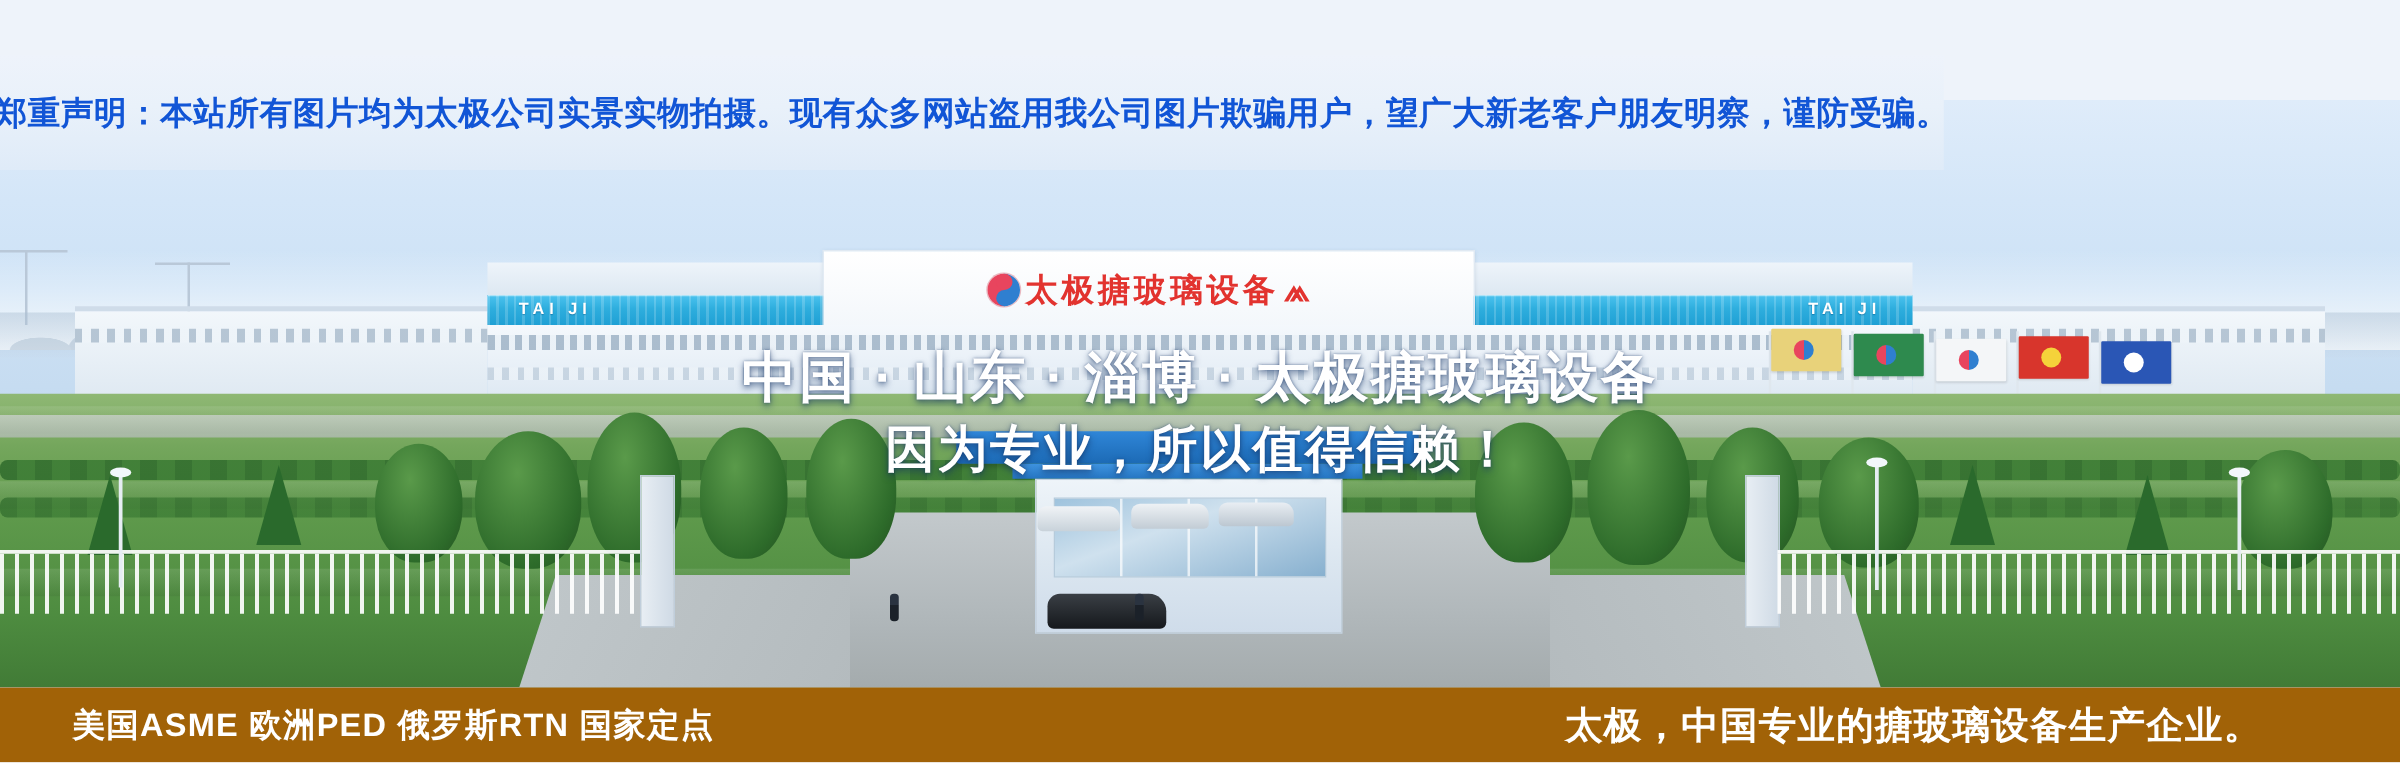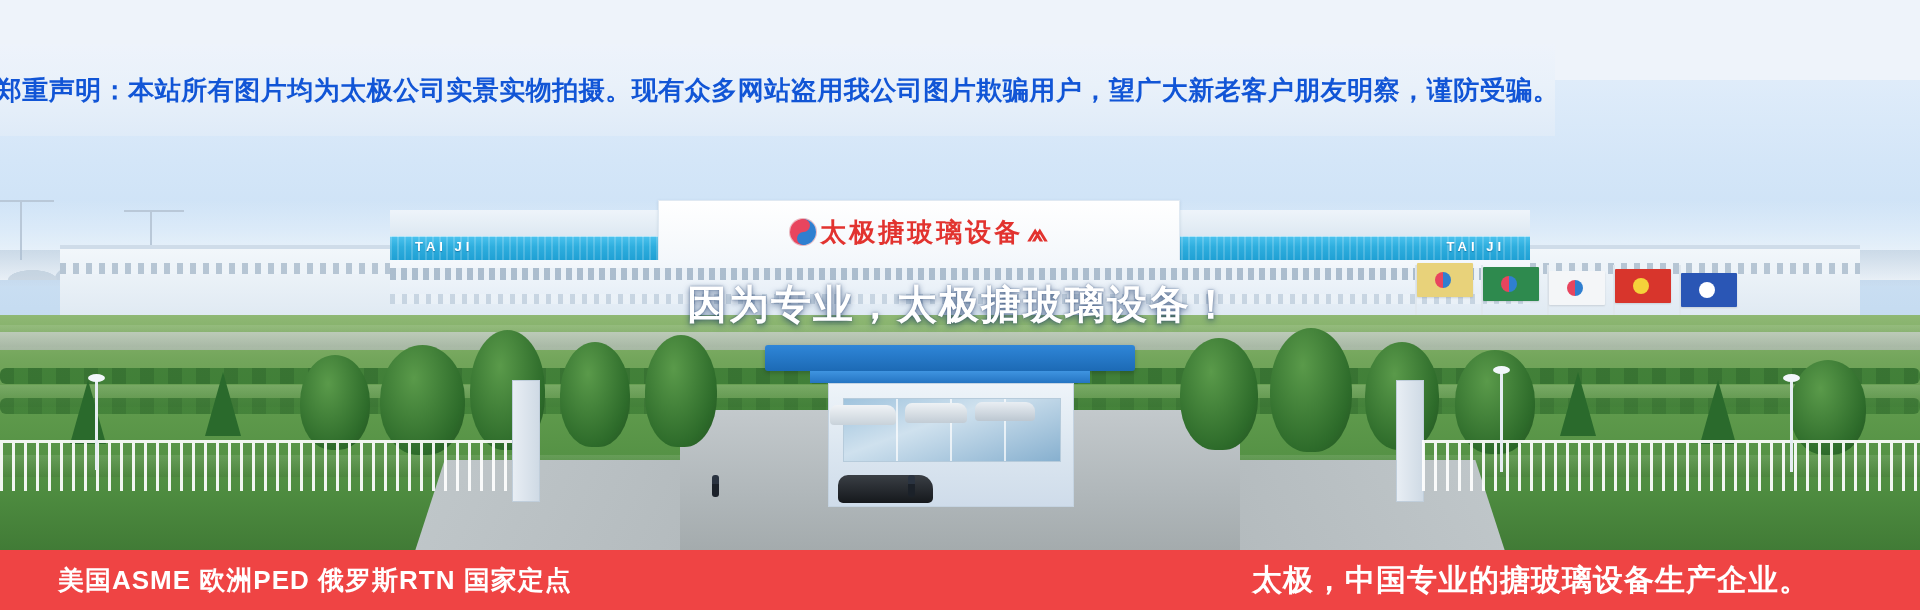--- a/index.html
+++ b/index.html
@@ -272,21 +272,21 @@
   }
   .headline .l2{
     font-size:40px;font-weight:bold;color:#ffffff;letter-spacing:2px;
     text-shadow:0 2px 6px rgba(20,50,100,.65),0 0 2px rgba(20,50,100,.55);
     line-height:1.45;white-space:nowrap;
   }
 
   
   .bottom-bar{
     position:absolute;left:0;top:550px;width:1920px;height:60px;
-    background:#ef4444;
+    background:#a16207;
     display:flex;align-items:center;
     z-index:30;
   }
   .bb-left{
     position:absolute;left:58px;
     font-size:26px;font-weight:bold;color:#ffffff;letter-spacing:1px;white-space:nowrap;
   }
   .bb-right{
     position:absolute;right:110px;
     font-size:30px;font-weight:bold;color:#ffffff;letter-spacing:1px;white-space:nowrap;
@@ -415,21 +415,22 @@
     <div class="car" style="left:975px;top:322px;width:60px;height:19px;background:linear-gradient(180deg,#e9eef3,#bcc7d1);"></div>
     <div class="car" style="left:838px;top:395px;width:95px;height:28px;background:linear-gradient(180deg,#3a3f45,#15181c);border-radius:10px 14px 5px 5px;"></div>
     <div class="person" style="left:712px;top:395px;background:linear-gradient(180deg,#2a3340 0 9px,#1b2129 9px 22px);"></div>
     <div class="person" style="left:908px;top:395px;background:linear-gradient(180deg,#2a3340 0 9px,#1b2129 9px 22px);"></div>
 
     <div class="lamp" style="left:95px;top:300px;height:90px;"></div>
     <div class="lamp" style="left:1500px;top:292px;height:100px;"></div>
     <div class="lamp" style="left:1790px;top:300px;height:92px;"></div>
 
     <div class="headline">
-      <div class="l2">因为专业，太极搪玻璃设备！</div>
+      <div class="l1">中国 · 山东 · 淄博 · 太极搪玻璃设备</div>
+      <div class="l2">因为专业，所以值得信赖！</div>
     </div>
 
   </div>
 
   <div class="bottom-bar">
     <div class="bb-left">美国ASME  欧洲PED 俄罗斯RTN 国家定点</div>
     <div class="bb-right">太极，中国专业的搪玻璃设备生产企业。</div>
   </div>
 
 </div>

